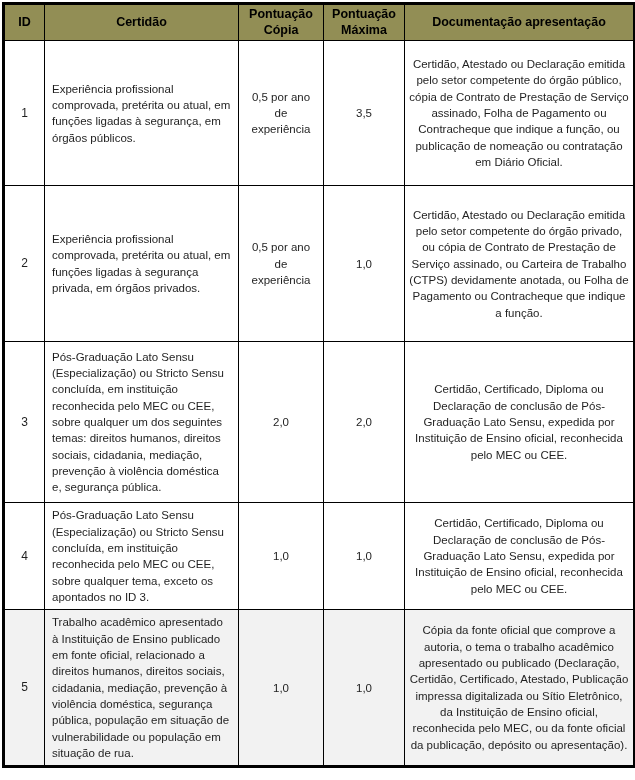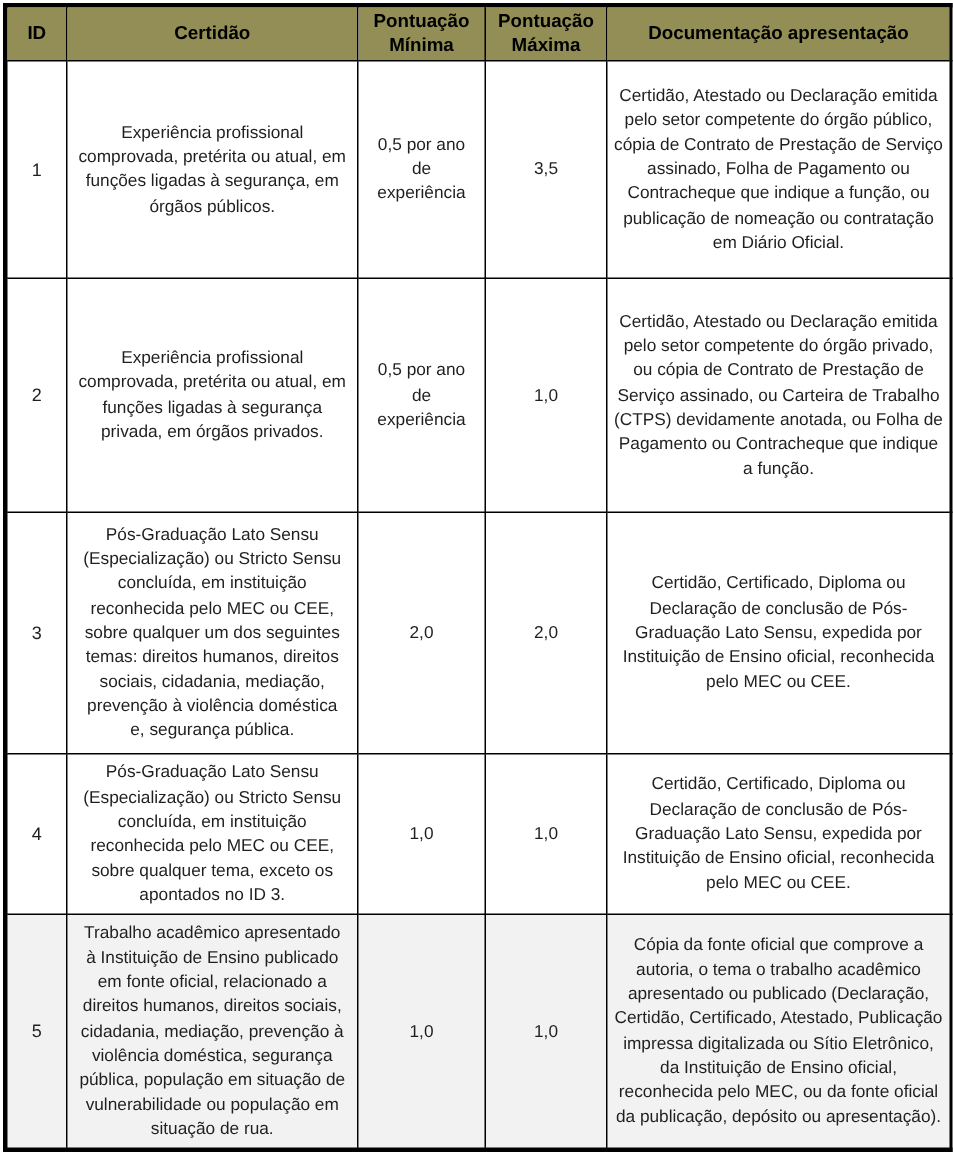--- a/index.html
+++ b/index.html
@@ -49,21 +49,21 @@
     font-size: 11.5px;
     line-height: 1.42;
     padding: 19px 5px;
     background: #ffffff;
   }
   td.c-id {
     text-align: center;
     font-size: 12px;
   }
   td.c-criterio {
-    text-align: center;
+    text-align: left;
     padding: 2px 7px;
   }
   td.c-pmin, td.c-pmax {
     text-align: center;
   }
   td.c-doc {
     text-align: center;
     padding: 2px 4px;
     margin-top: 13px;
   }
@@ -82,21 +82,21 @@
       <col class="w-id">
       <col class="w-crit">
       <col class="w-pmin">
       <col class="w-pmax">
       <col class="w-doc">
     </colgroup>
     <thead>
       <tr class="r-header">
         <th>ID</th>
         <th>Certidão</th>
-        <th>Pontuação Mínima</th>
+        <th>Pontuação Cópia</th>
         <th>Pontuação Máxima</th>
         <th>Documentação apresentação</th>
       </tr>
     </thead>
     <tbody>
       <tr class="r1">
         <td class="c-id">1</td>
         <td class="c-criterio">Experiência profissional comprovada, pretérita ou atual, em funções ligadas à segurança, em órgãos públicos.</td>
         <td class="c-pmin">0,5 por ano de experiência</td>
         <td class="c-pmax">3,5</td>

